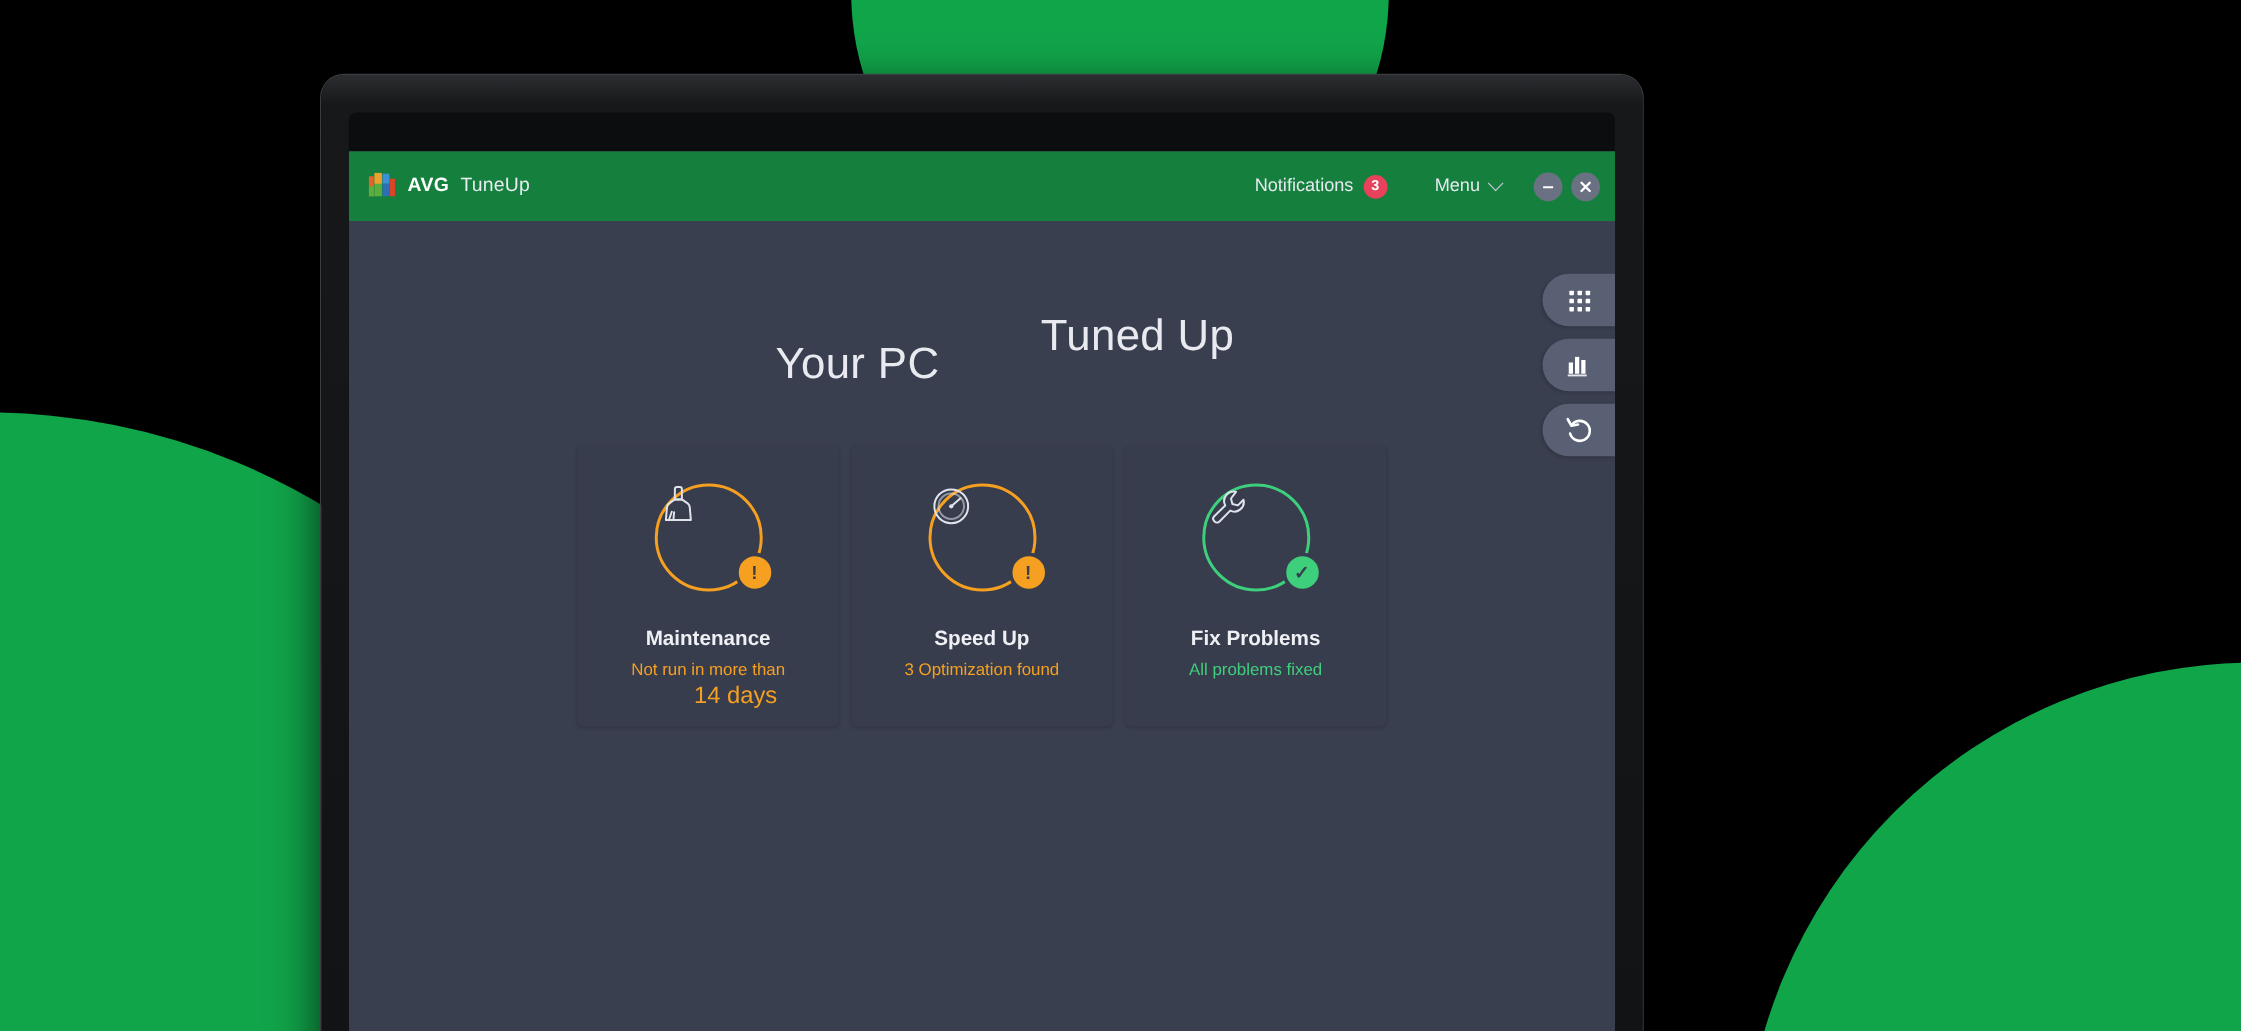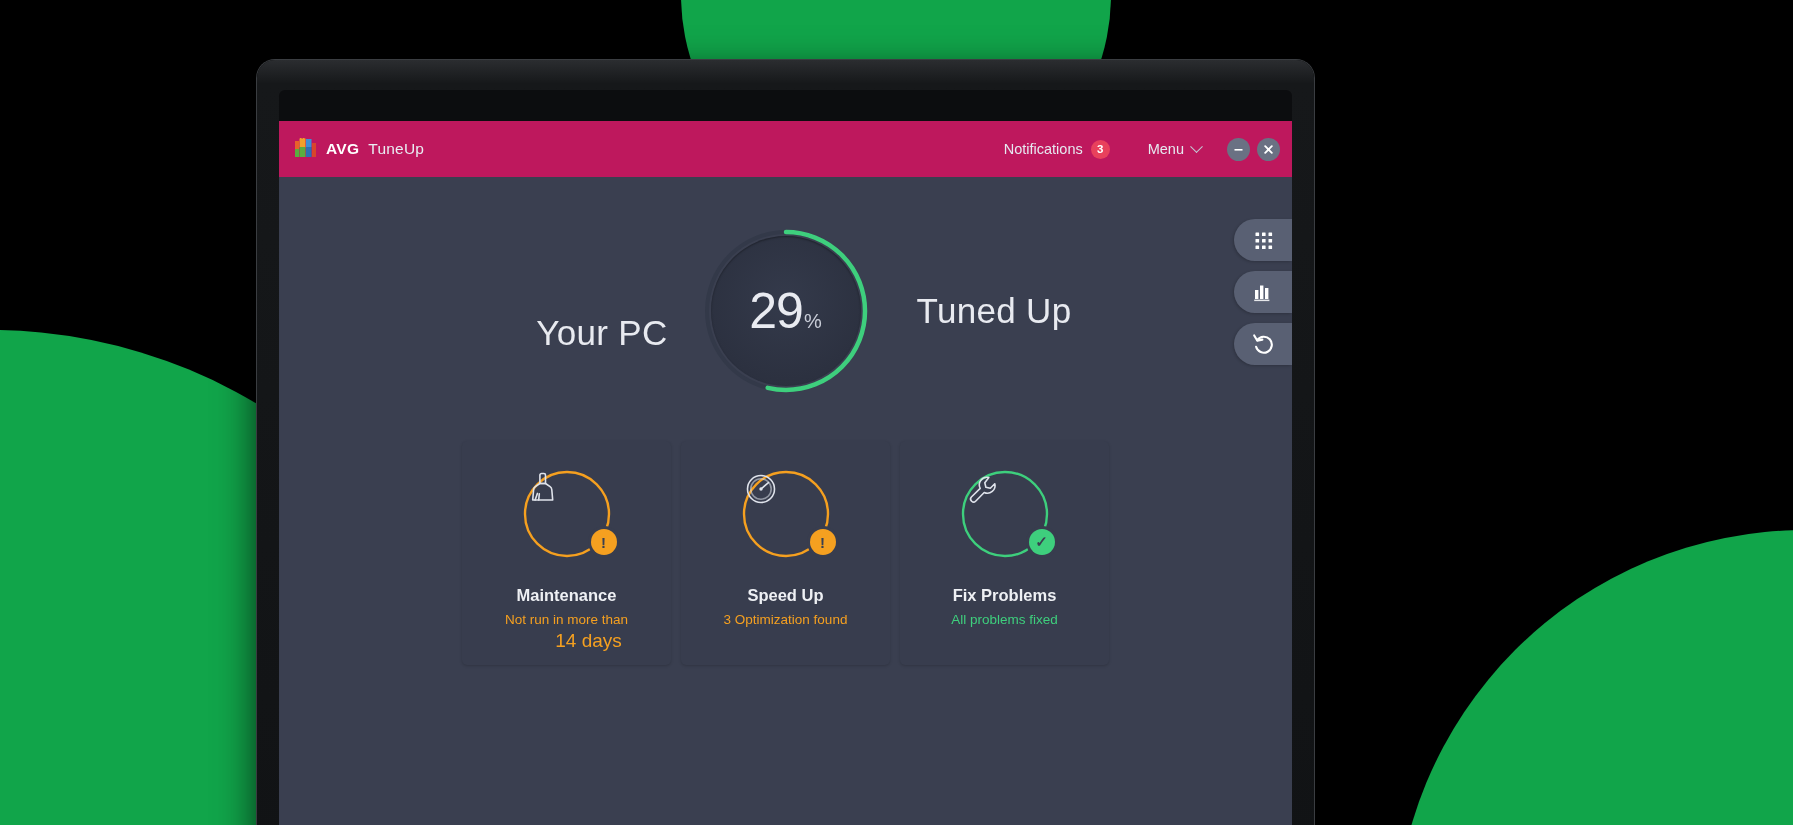--- a/index.html
+++ b/index.html
@@ -29,21 +29,21 @@
     position:relative; width:100%; height:100%;
     background:#0c0d0f; border-radius:6px 6px 0 0; overflow:hidden;
     padding-top:0;
   }
 
   
   #app { position:absolute; left:0; top:31px; right:0; bottom:0; background:#3a3f50; overflow:hidden; }
 
   
   #titlebar {
-    position:relative; height:56px; background:#be185d;
+    position:relative; height:56px; background:#15803d;
     display:flex; align-items:center; padding:0 0 0 16px;
   }
   #brand { display:flex; align-items:center; gap:9px; }
   #avg-logo { width:22px; height:22px; position:relative; display:block; }
   #brand-avg { color:#fff; font-size:15.5px; font-weight:bold; letter-spacing:.3px; }
   #brand-product { color:#e9ecf2; font-size:15.5px; font-weight:400; letter-spacing:.2px; }
 
   #nav { margin-left:auto; display:flex; align-items:center; gap:0; padding-right:12px; }
   .nav-item {
     display:flex; align-items:center; gap:8px;
@@ -166,30 +166,20 @@
               </svg>
             </div>
           </div>
         </div>
 
         <div id="main">
 
           <div id="hero">
             <div id="hero-left">Your PC</div>
 
-            <div id="gauge">
-              <svg viewBox="0 0 168 168">
-                <circle cx="84" cy="84" r="79" fill="none" stroke="#333949" stroke-width="4"></circle>
-                <circle id="gauge-arc-fg" cx="84" cy="84" r="79" fill="none" stroke="#3ecf7d" stroke-width="4.5" stroke-linecap="round" transform="rotate(-90 84 84)" stroke-dasharray="266.303384466846 496.37163926718733"></circle>
-              </svg>
-              <div id="gauge-core">
-                <span id="gauge-val">29</span>
-                <span id="gauge-unit">%</span>
-              </div>
-            </div>
 
             <div id="hero-right">Tuned Up</div>
           </div>
 
           <div id="cards">
               <div class="card">
                 <div class="card-ring">
                   <svg viewBox="0 0 94 94">
                     <circle cx="47" cy="47" r="42" fill="none" stroke="#2f3444" stroke-width="2.2"></circle>
                     <circle cx="47" cy="47" r="42" fill="none" stroke="#f5a020" stroke-width="2.4" stroke-linecap="round" stroke-dasharray="263.89378290154264 263.89378290154264" transform="rotate(-90 47 47)"></circle>

